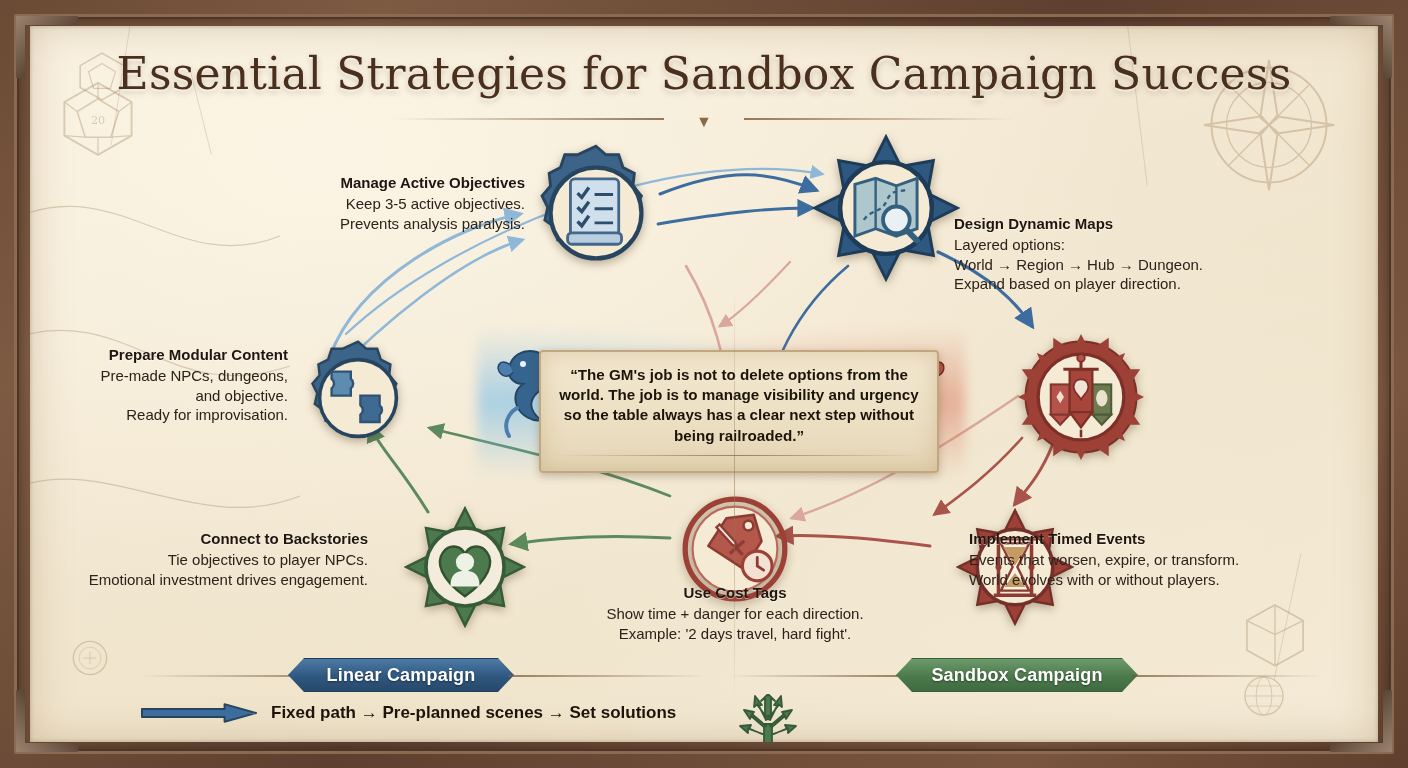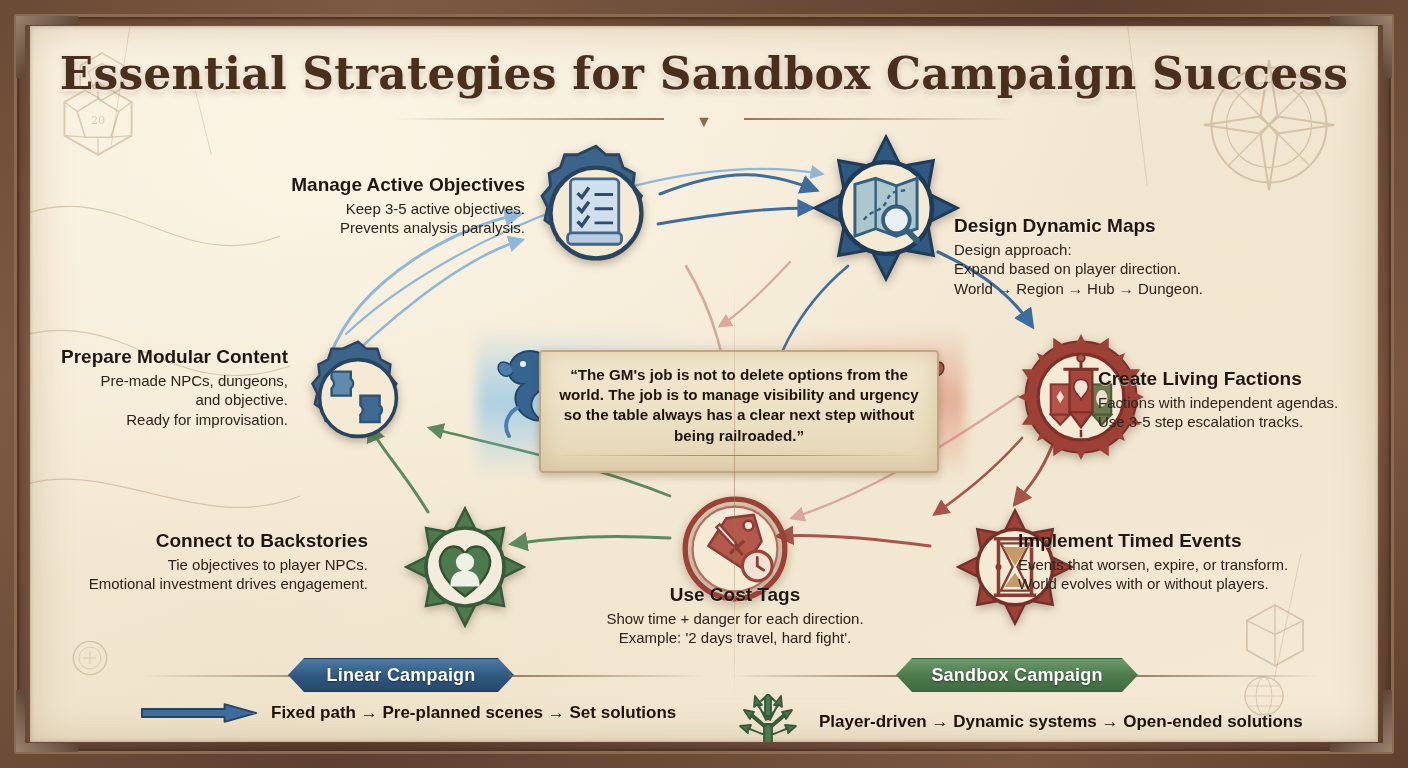--- a/index.html
+++ b/index.html
@@ -37,42 +37,42 @@
   .corner.tl{left:16px;top:16px;}
   .corner.tr{right:16px;top:16px;transform:scaleX(-1);}
   .corner.bl{left:16px;bottom:16px;transform:scaleY(-1);}
   .corner.br{right:16px;bottom:16px;transform:scale(-1,-1);}
 
   
   .doodle{position:absolute;opacity:.33;color:#9c7c56;}
 
   
   .title{position:absolute;left:0;right:0;top:22px;text-align:center;
-    font-family:"DejaVu Serif","Liberation Serif",serif;font-weight:700;
+    font-family:"DejaVu Serif","Liberation Serif",serif;font-weight:400;
     font-size:44px;letter-spacing:.2px;color:#4a2f1d;
     text-shadow:0 2px 2px rgba(255,255,255,.55),0 3px 6px rgba(90,60,30,.28);}
   .title-rule{position:absolute;left:50%;top:92px;transform:translateX(-50%);
     width:620px;height:10px;}
   .title-rule .ln{position:absolute;top:0;height:2px;width:270px;
     background:linear-gradient(90deg,rgba(150,118,80,0),rgba(130,98,62,.85));}
   .title-rule .ln.r{right:0;background:linear-gradient(270deg,rgba(150,118,80,0),rgba(130,98,62,.85));}
   .title-rule .v{position:absolute;left:50%;top:-4px;transform:translateX(-50%);
     color:#8a6a46;font-size:16px;line-height:16px;}
 
   
   #arrows{position:absolute;left:0;top:0;width:1348px;height:716px;pointer-events:none;}
 
   
   .badge{position:absolute;width:var(--sz);height:var(--sz);}
   .badge svg{display:block;width:100%;height:100%;
     filter:drop-shadow(0 3px 5px rgba(80,55,30,.38));}
 
   
   .node-text{position:absolute;color:#241a12;}
-  .node-text .h{font-size:19px;font-weight:bold;color:#20160f;line-height:1.15;
+  .node-text .h{font-size:15px;font-weight:bold;color:#20160f;line-height:1.15;
     margin-bottom:3px;text-shadow:0 1px 0 rgba(255,255,255,.5);}
   .node-text .s{font-size:15px;line-height:1.30;color:#2d2219;}
   .ta-r{text-align:right;}
   .ta-l{text-align:left;}
   .ta-c{text-align:center;}
 
   
   .quote-wrap{position:absolute;left:481px;top:306px;width:420px;height:140px;}
   .quote-glow{position:absolute;inset:-22px -34px;
     background:
@@ -365,45 +365,40 @@
     </div>
 
     <div class="node-text ta-r" style="left:150px;top:148px;width:345px;">
       <div class="h">Manage Active Objectives</div>
       <div class="s">Keep 3-5 active objectives.</div>
       <div class="s">Prevents analysis paralysis.</div>
     </div>
 
     <div class="node-text ta-l" style="left:924px;top:148px;width:340px;margin-top:41px;">
       <div class="h">Design Dynamic Maps</div>
-      <div class="s">Design approach:</div>
+      <div class="s">Layered options:</div>
+      <div class="s">World → Region → Hub → Dungeon.</div>
       <div class="s">Expand based on player direction.</div>
-      <div class="s">World → Region → Hub → Dungeon.</div>
     </div>
 
     <div class="node-text ta-r" style="left:30px;top:320px;width:228px;">
       <div class="h">Prepare Modular Content</div>
       <div class="s">Pre-made NPCs, dungeons,</div>
       <div class="s">and objective.</div>
       <div class="s">Ready for improvisation.</div>
     </div>
 
-    <div class="node-text ta-l" style="left:1068px;top:342px;width:290px;">
-      <div class="h">Create Living Factions</div>
-      <div class="s">Factions with independent agendas.</div>
-      <div class="s">Use 3-5 step escalation tracks.</div>
-    </div>
 
     <div class="node-text ta-r" style="left:20px;top:504px;width:318px;">
       <div class="h">Connect to Backstories</div>
       <div class="s">Tie objectives to player NPCs.</div>
       <div class="s">Emotional investment drives engagement.</div>
     </div>
 
-    <div class="node-text ta-l" style="left:988px;top:504px;width:320px;">
+    <div class="node-text ta-l" style="left:939px;top:504px;width:320px;">
       <div class="h">Implement Timed Events</div>
       <div class="s">Events that worsen, expire, or transform.</div>
       <div class="s">World evolves with or without players.</div>
     </div>
 
     <div class="node-text ta-c" style="left:540px;top:558px;width:330px;">
       <div class="h">Use Cost Tags</div>
       <div class="s">Show time + danger for each direction.</div>
       <div class="s">Example: '2 days travel, hard fight'.</div>
     </div>
@@ -461,17 +456,16 @@
           <path d="M34,54 h8 V30 h-8 Z"></path>
           <path d="M36,32 L22,20 l-2,5 -6,-9 10,2 -3,4 13,11 Z"></path>
           <path d="M40,32 L54,20 l2,5 6,-9 -10,2 3,4 -13,11 Z"></path>
           <path d="M36,26 L28,10 l-4,3 1,-11 7,9 -4,1 10,13 Z"></path>
           <path d="M40,26 L48,10 l4,3 -1,-11 -7,9 4,1 -10,13 Z"></path>
           <path d="M35,22 L35,4 l-4,3 7,-7 7,7 -4,-3 0,18 Z"></path>
           <path d="M32,40 L18,34 l0,5 -8,-7 11,-1 -2,4 14,5 Z"></path>
           <path d="M44,40 L58,34 l0,5 8,-7 -11,-1 2,4 -14,5 Z"></path>
         </g>
       </svg>
-      <span class="lbl">Player-driven → Dynamic systems → Open-ended solutions</span>
     </div>
 
   </div>
 </div>
 
 </body></html>

